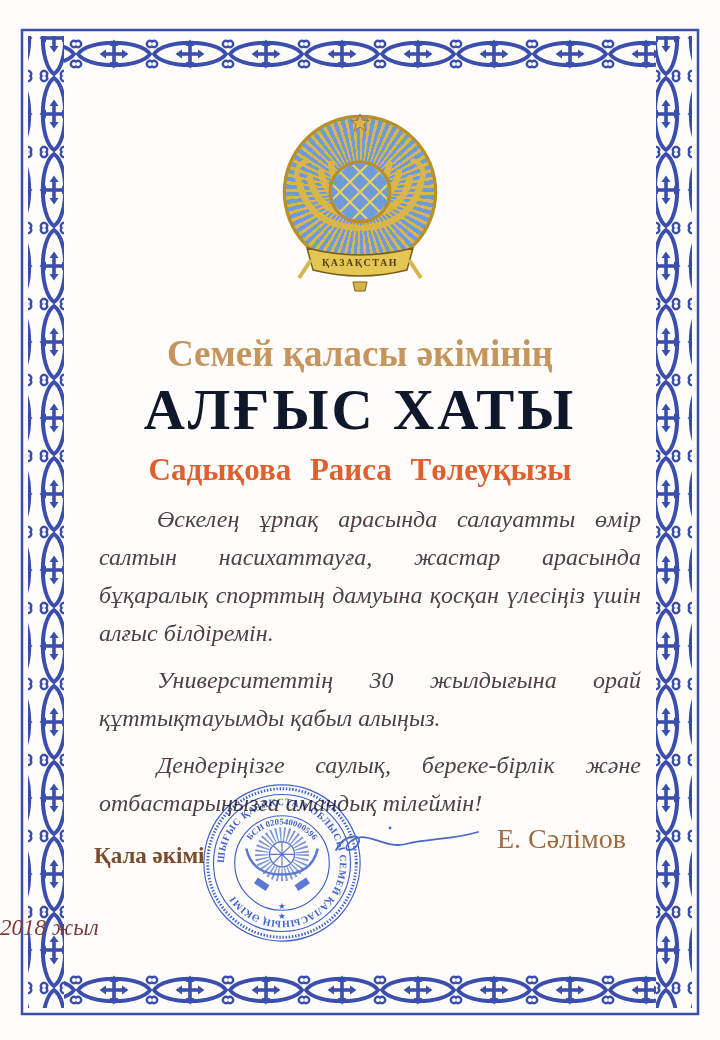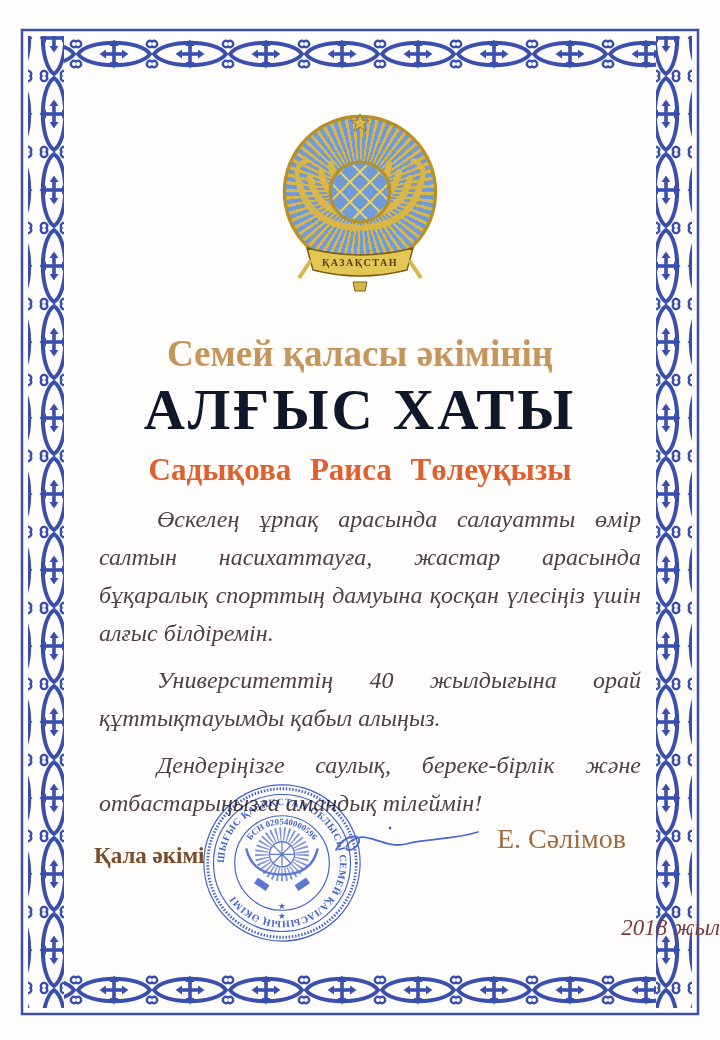--- a/index.html
+++ b/index.html
@@ -27,21 +27,21 @@
   
   .body-text{position:absolute;left:99px;right:79px;top:500px;color:#4e4045;
     font-style:italic;font-size:24px;line-height:38px;text-align:justify;}
   .body-text p{margin:0 0 9px 0;text-indent:58px;}
 
   
   .sig-label{position:absolute;left:94px;top:823px;font-size:23px;font-weight:bold;color:#7b4a28;margin-top:20px;}
   .signer{position:absolute;left:497px;top:823px;font-size:28px;font-weight:normal;color:#a16b42;}
   .stamp{position:absolute;left:200px;top:781px;mix-blend-mode:multiply;opacity:.93;}
   .squiggle{position:absolute;left:330px;top:820px;}
-  .date-line{position:absolute;left:0;right:0;top:915px;text-align:right;
+  .date-line{position:absolute;left:0;right:0;top:915px;text-align:left;
     font-style:italic;font-size:23px;color:#7d3a3c;}
 
   svg text{font-family:"Liberation Serif", serif;}
 </style>
 </head>
 <body>
 
 <div class="page">
 
   <svg class="frame-svg" width="720" height="1040" viewBox="0 0 720 1040" xmlns="http://www.w3.org/2000/svg">
@@ -110,21 +110,21 @@
       <text x="85" y="156" text-anchor="middle" font-size="10" font-weight="bold" fill="#55400d" letter-spacing="1.5">ҚАЗАҚСТАН</text>
     </svg>
   </div>
 
   <div class="h-line issuer">Семей қаласы әкімінің</div>
   <div class="h-line cert-title">АЛҒЫС ХАТЫ</div>
   <div class="h-line recipient">Садықова Раиса Төлеуқызы</div>
 
   <div class="body-text">
     <p>Өскелең ұрпақ арасында салауатты өмір салтын насихаттауға, жастар арасында бұқаралық спорттың дамуына қосқан үлесіңіз үшін алғыс білдіремін.</p>
-    <p>Университеттің 40 жылдығына орай құттықтауымды қабыл алыңыз.</p>
+    <p>Университеттің 30 жылдығына орай құттықтауымды қабыл алыңыз.</p>
     <p>Дендеріңізге саулық, береке-бірлік және отбастарыңызға амандық тілеймін!</p>
   </div>
 
   <div class="sig-label">Қала әкімі</div>
   <div class="signer">Е. Сәлімов</div>
 
   <svg class="stamp" width="164" height="164" viewBox="0 0 170 170" xmlns="http://www.w3.org/2000/svg">
     <g stroke="#2f55cb" fill="none">
       <circle cx="85" cy="85" r="81" stroke-width="1.2"></circle>
       <circle cx="85" cy="85" r="77" stroke-width="3" stroke-dasharray="1.5 1.8"></circle>

